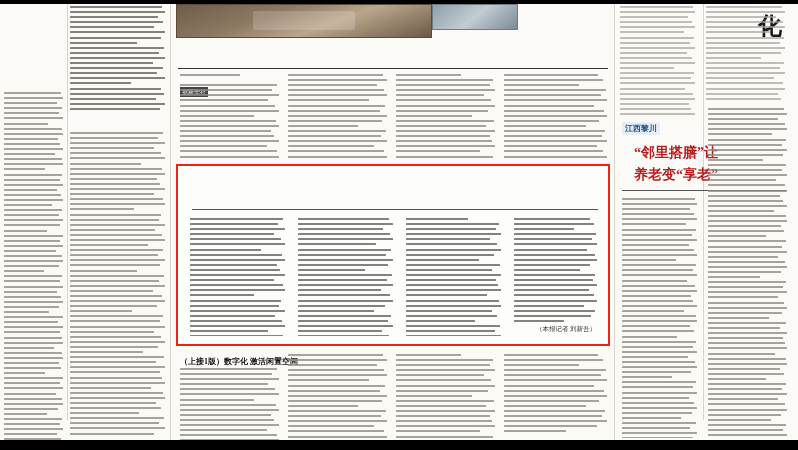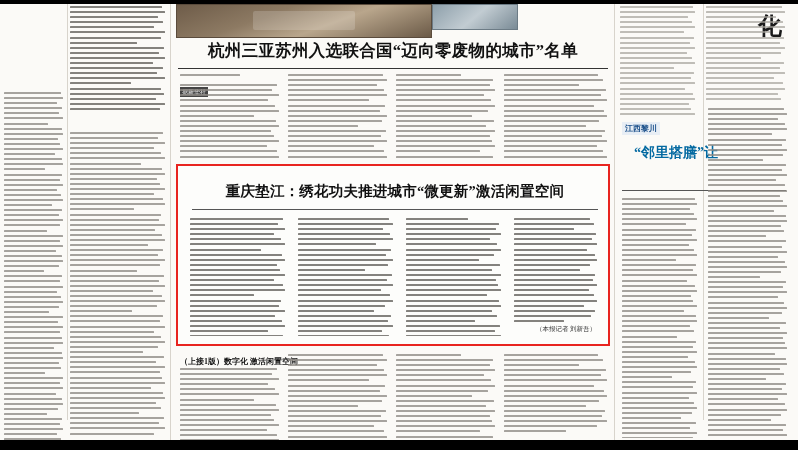--- a/index.html
+++ b/index.html
@@ -156,21 +156,21 @@
     font-family: "Liberation Serif", serif;
     font-size: 6.5px;
     color: #333;
   }
 
   
   .rbox-title {
     position: absolute;
     font-family: "Liberation Serif", serif;
     font-weight: bold;
-    color: #0369a1;
+    color: #b91c1c;
   }
   .province-tag {
     position: absolute;
     font-family: Liberation Serif, serif;
     font-size: 8px;
     font-weight: bold;
     color: #1a4f8a;
     background: #e8eef5;
     padding: 1px 3px;
   }
@@ -376,21 +376,20 @@
 
     </div>
 
     <div class="footer-note" style="left:75px; top:437px;">新华社发 3 月 29 日电</div>
 
     <div class="photo"></div>
     <div class="photo2"></div>
 
     <div class="tx dark" style="left:176px; top:0px; width:0px; height:0px;"></div>
 
-    <div class="headline">杭州三亚苏州入选联合国“迈向零废物的城市”名单</div>
     <div class="hrule" style="top:64px;"></div>
 
     <div class="tag" style="left:180px; top:83px;">据新华社</div>
 
     <div class="tx" style="left:180px; top:70px; width:100px; height:84px;">
       <div class="ln" style="width:60%"></div>
         <div class="ln" style="width:0%"></div>
       <div class="ln" style="width:97%"></div>
         <div class="ln" style="width:92%"></div>
       <div class="ln" style="width:99%"></div>
@@ -459,21 +458,20 @@
       <div class="ln" style="width:79%"></div>
         <div class="ln" style="width:97%"></div>
       <div class="ln" style="width:94%"></div>
         <div class="ln" style="width:99%"></div>
       <div class="ln" style="width:89%"></div>
         <div class="ln" style="width:95%"></div>
       <div class="ln" style="width:99%"></div>
     </div>
 
     <div class="redbox">
-      <div class="redbox-title">重庆垫江：绣花功夫推进城市“微更新”激活闲置空间</div>
       <div class="redbox-rule"></div>
 
       <div class="tx dark" style="left:12px; top:52px; width:96px; height:118px;">
         <div class="ln" style="width:97%"></div>
           <div class="ln" style="width:92%"></div>
         <div class="ln" style="width:99%"></div>
           <div class="ln" style="width:88%"></div>
         <div class="ln" style="width:95%"></div>
           <div class="ln" style="width:99%"></div>
         <div class="ln" style="width:74%"></div>
@@ -703,20 +701,21 @@
       <div class="ln" style="width:85%"></div>
         <div class="ln" style="width:96%"></div>
       <div class="ln" style="width:99%"></div>
         <div class="ln" style="width:90%"></div>
       <div class="ln" style="width:94%"></div>
     </div>
 
     <div class="province-tag" style="left:622px; top:118px;">江西黎川</div>
 
     <div class="rbox-title" style="left:634px; top:140px; font-size:14px;">“邻里搭膳”让</div>
+    <div class="rbox-title" style="left:634px; top:162px; font-size:14px;">养老变“享老”</div>
 
     <div class="redline" style="left:622px; top:186px; width:164px; background:#555;"></div>
 
     <div class="tx" style="left:622px; top:194px; width:76px; height:240px;">
       <div class="ln" style="width:96%"></div>
         <div class="ln" style="width:99%"></div>
       <div class="ln" style="width:90%"></div>
         <div class="ln" style="width:95%"></div>
       <div class="ln" style="width:99%"></div>
         <div class="ln" style="width:84%"></div>

